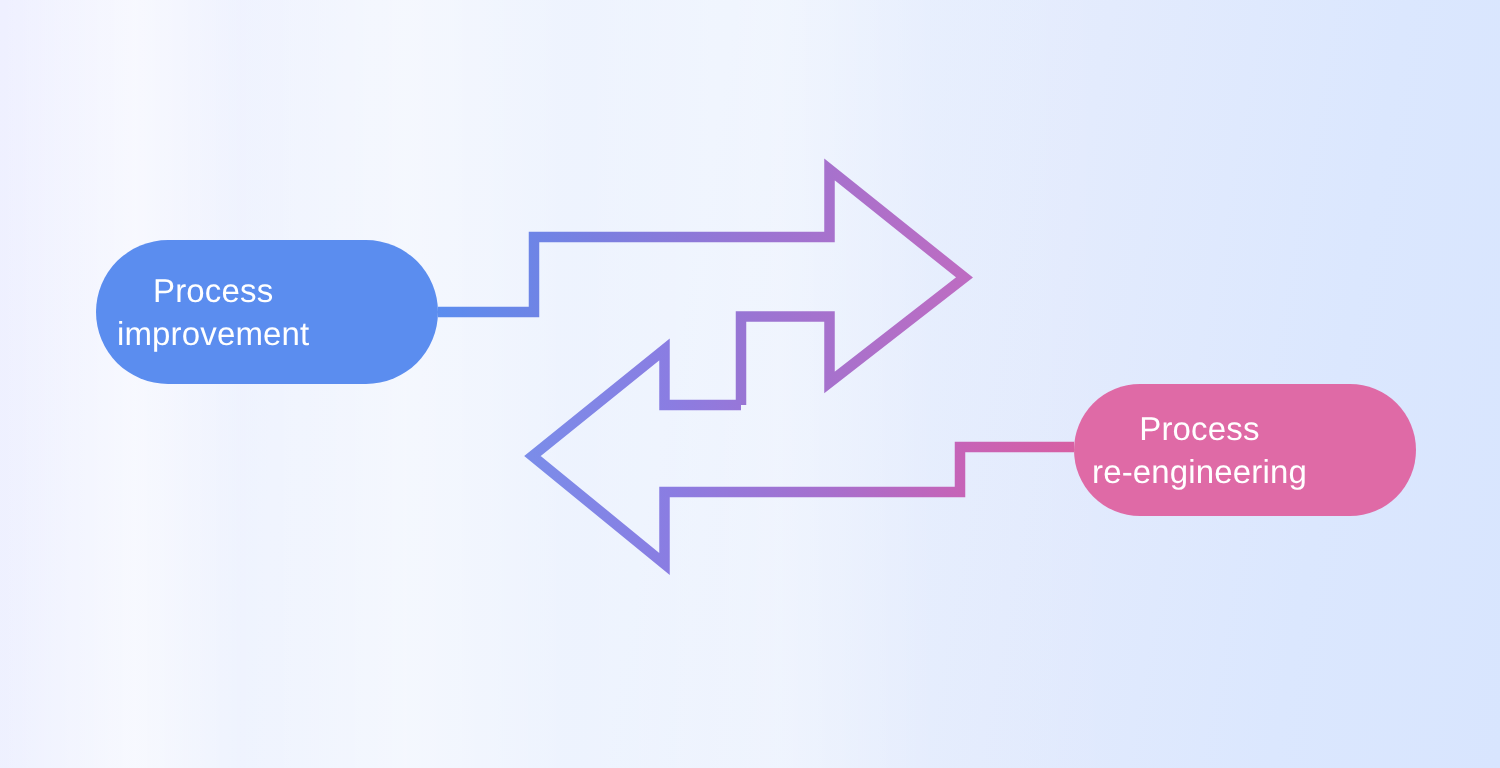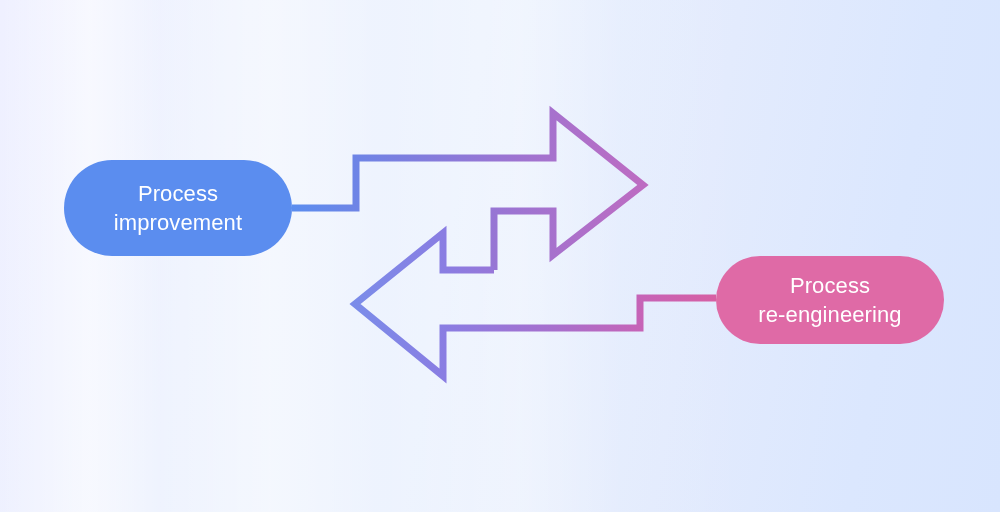--- a/index.html
+++ b/index.html
@@ -38,21 +38,20 @@
     top: 0;
     width: 1000px;
     height: 512px;
   }
 
   
   .pill {
     position: absolute;
     display: flex;
     align-items: center;
-    justify-content: center;
     text-align: center;
     color: #ffffff;
     font-size: 22px;
     line-height: 1.32;
     letter-spacing: 0.1px;
     border-radius: 999px;
     box-sizing: border-box;
     user-select: none;
   }
 

